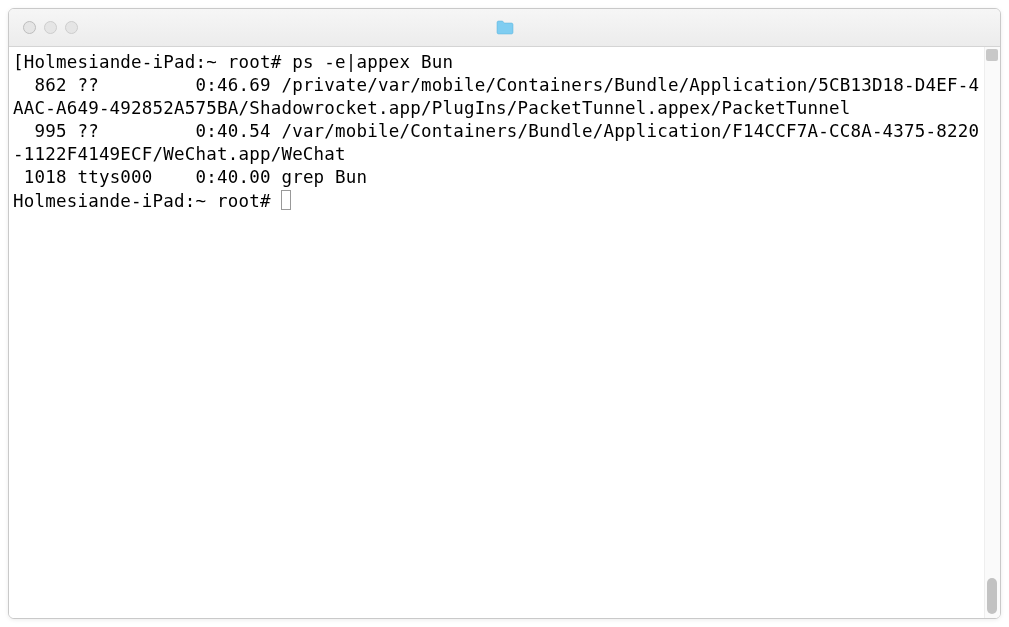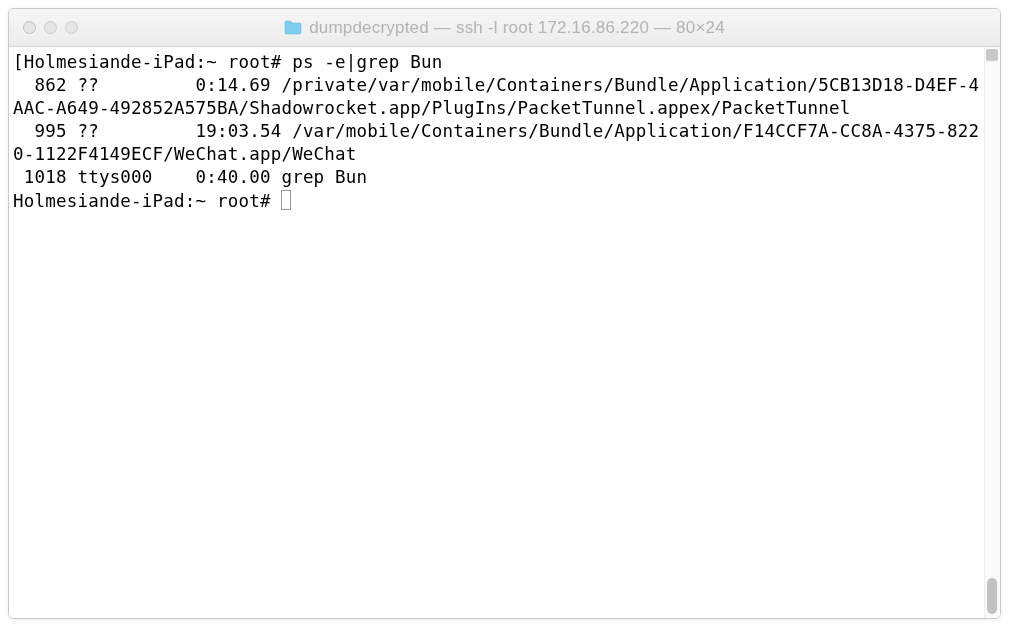--- a/index.html
+++ b/index.html
@@ -152,28 +152,27 @@
       <div class="traffic-btn close"></div>
       <div class="traffic-btn"></div>
       <div class="traffic-btn"></div>
     </div>
     <div class="title-content">
       <span class="folder-icon">
         <svg viewBox="0 0 18 15" xmlns="http://www.w3.org/2000/svg">
           <path d="M1 2.5 C1 1.7 1.7 1 2.5 1 L6.5 1 L8.2 3 L15.5 3 C16.3 3 17 3.7 17 4.5 L17 12.5 C17 13.3 16.3 14 15.5 14 L2.5 14 C1.7 14 1 13.3 1 12.5 Z" fill="#7fcdf1" stroke="#5bb3db" stroke-width="0.5"></path>
         </svg>
       </span>
-      <span class="window-title">dumpdecrypted — ssh -l root 172.16.86.220 — 80×24</span>
     </div>
   </div>
 
   <div class="terminal-body">
-    <div class="terminal-content"><span class="prompt-line"><span class="bracket">[</span><span>Holmesiande-iPad:~ root# </span><span>ps -e|grep Bun</span></span>
-<span>  862 ??         0:14.69 /private/var/mobile/Containers/Bundle/Application/5CB13D18-D4EF-4AAC-A649-492852A575BA/Shadowrocket.app/PlugIns/PacketTunnel.appex/PacketTunnel</span>
-<span>  995 ??         19:03.54 /var/mobile/Containers/Bundle/Application/F14CCF7A-CC8A-4375-8220-1122F4149ECF/WeChat.app/WeChat</span>
+    <div class="terminal-content"><span class="prompt-line"><span class="bracket">[</span><span>Holmesiande-iPad:~ root# </span><span>ps -e|appex Bun</span></span>
+<span>  862 ??         0:46.69 /private/var/mobile/Containers/Bundle/Application/5CB13D18-D4EF-4AAC-A649-492852A575BA/Shadowrocket.app/PlugIns/PacketTunnel.appex/PacketTunnel</span>
+<span>  995 ??         0:40.54 /var/mobile/Containers/Bundle/Application/F14CCF7A-CC8A-4375-8220-1122F4149ECF/WeChat.app/WeChat</span>
 <span> 1018 ttys000    0:40.00 grep Bun</span>
 <span class="prompt-line"><span>Holmesiande-iPad:~ root# </span><span class="cursor-box"></span></span></div>
 
     <div class="scrollbar-track">
       <div class="scroll-indicator-top"></div>
       <div class="scroll-thumb-bottom"></div>
     </div>
   </div>
 
 </div>

